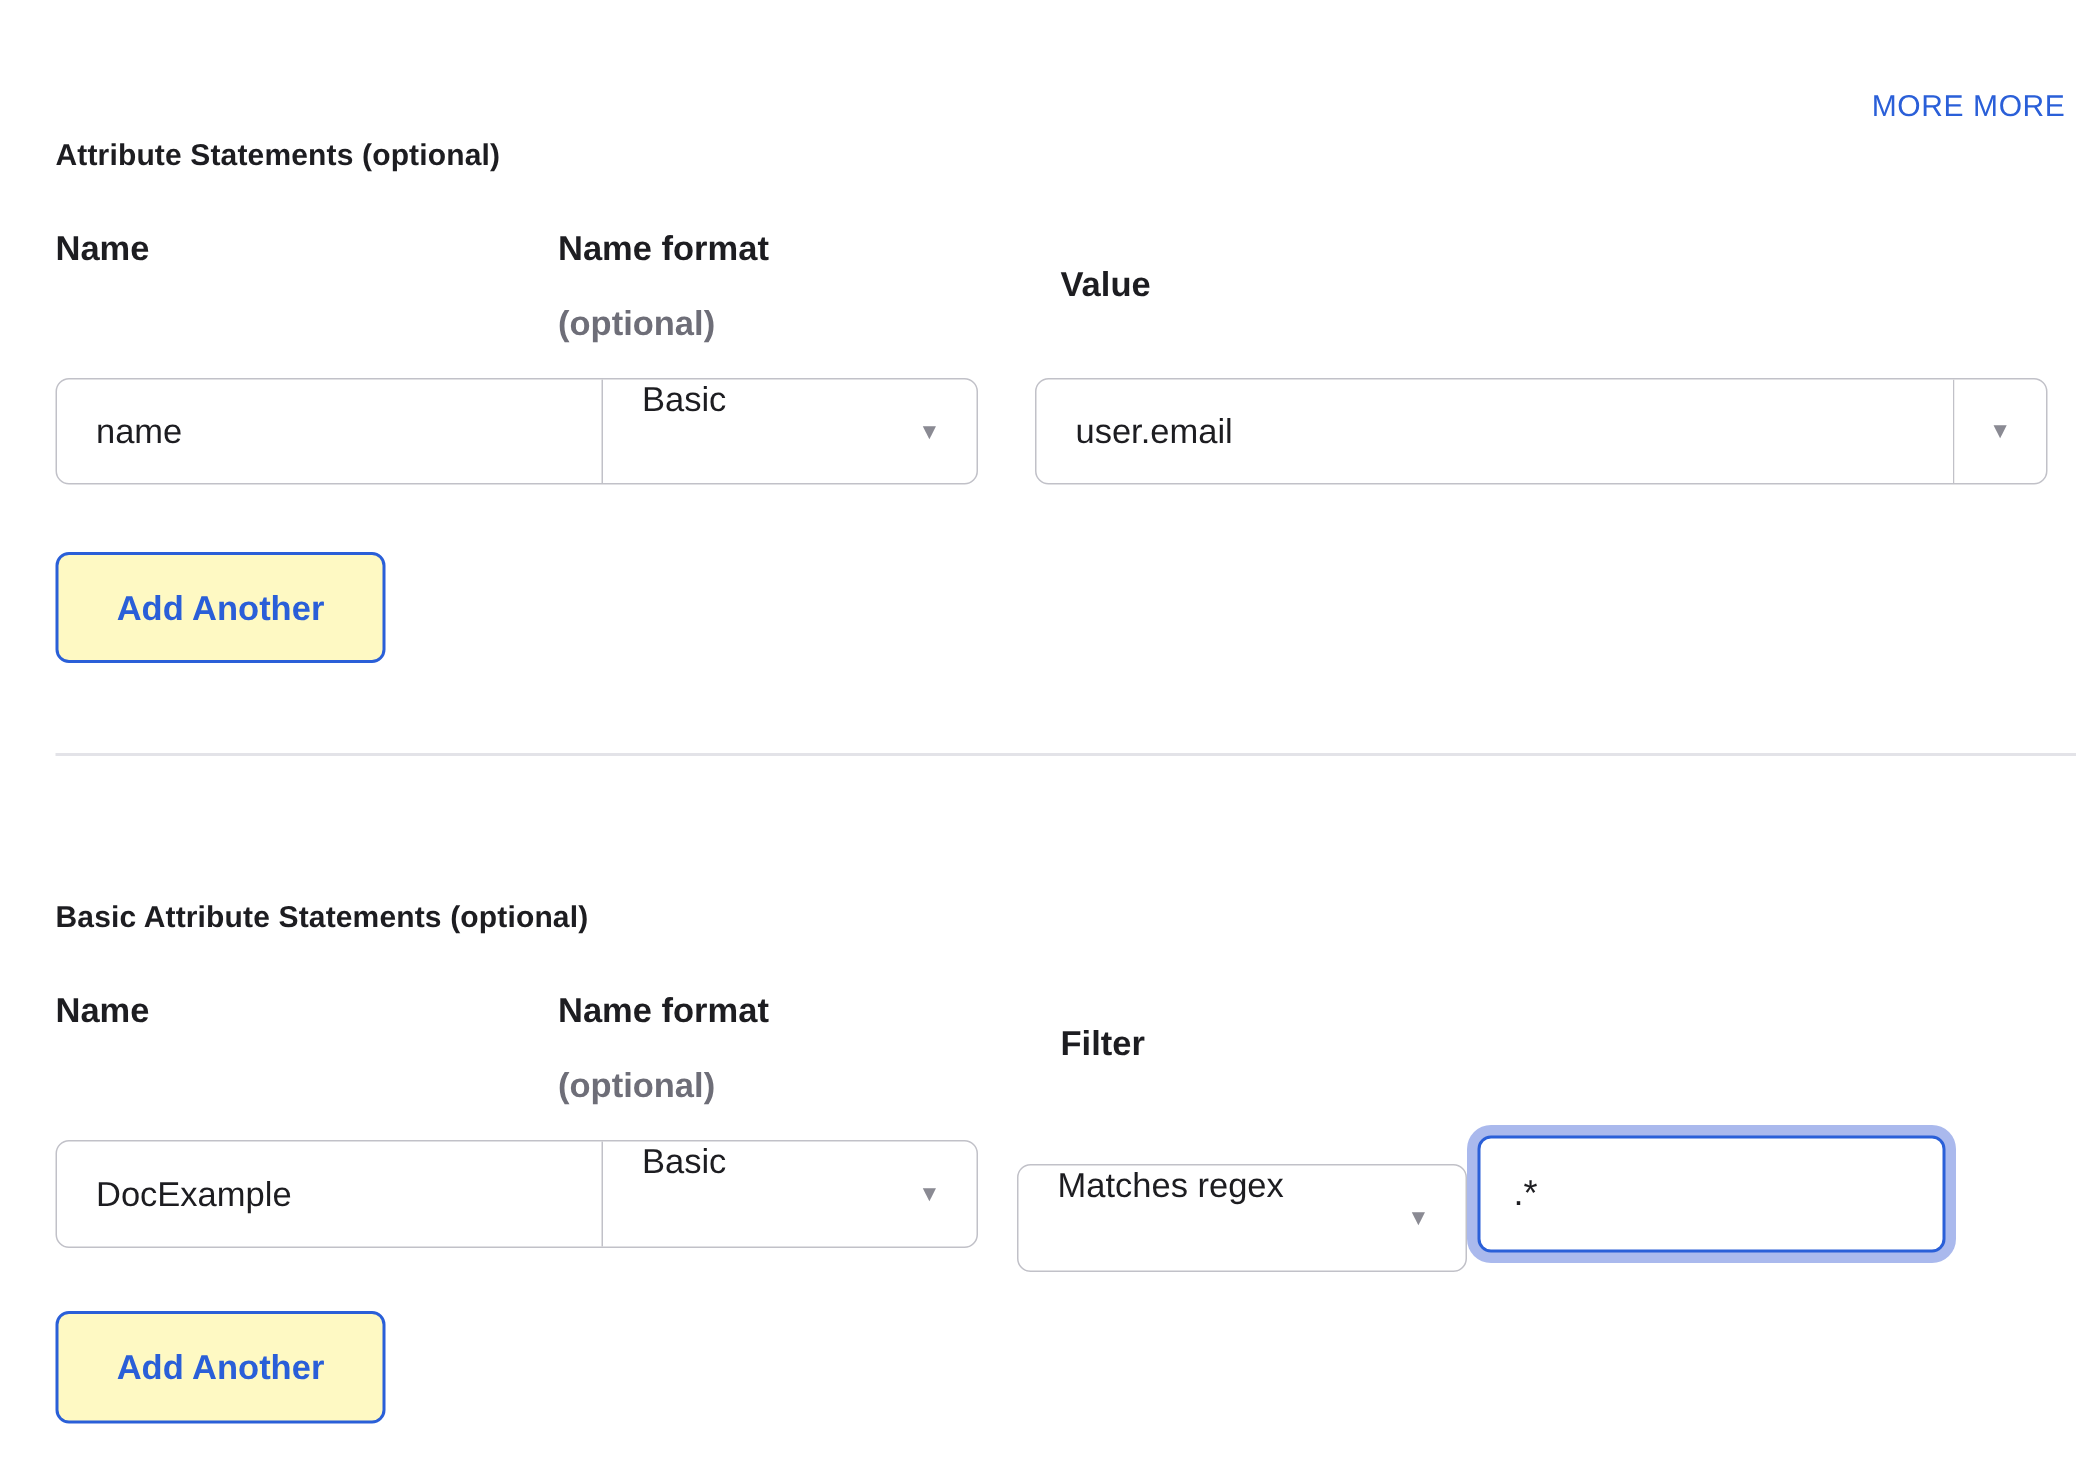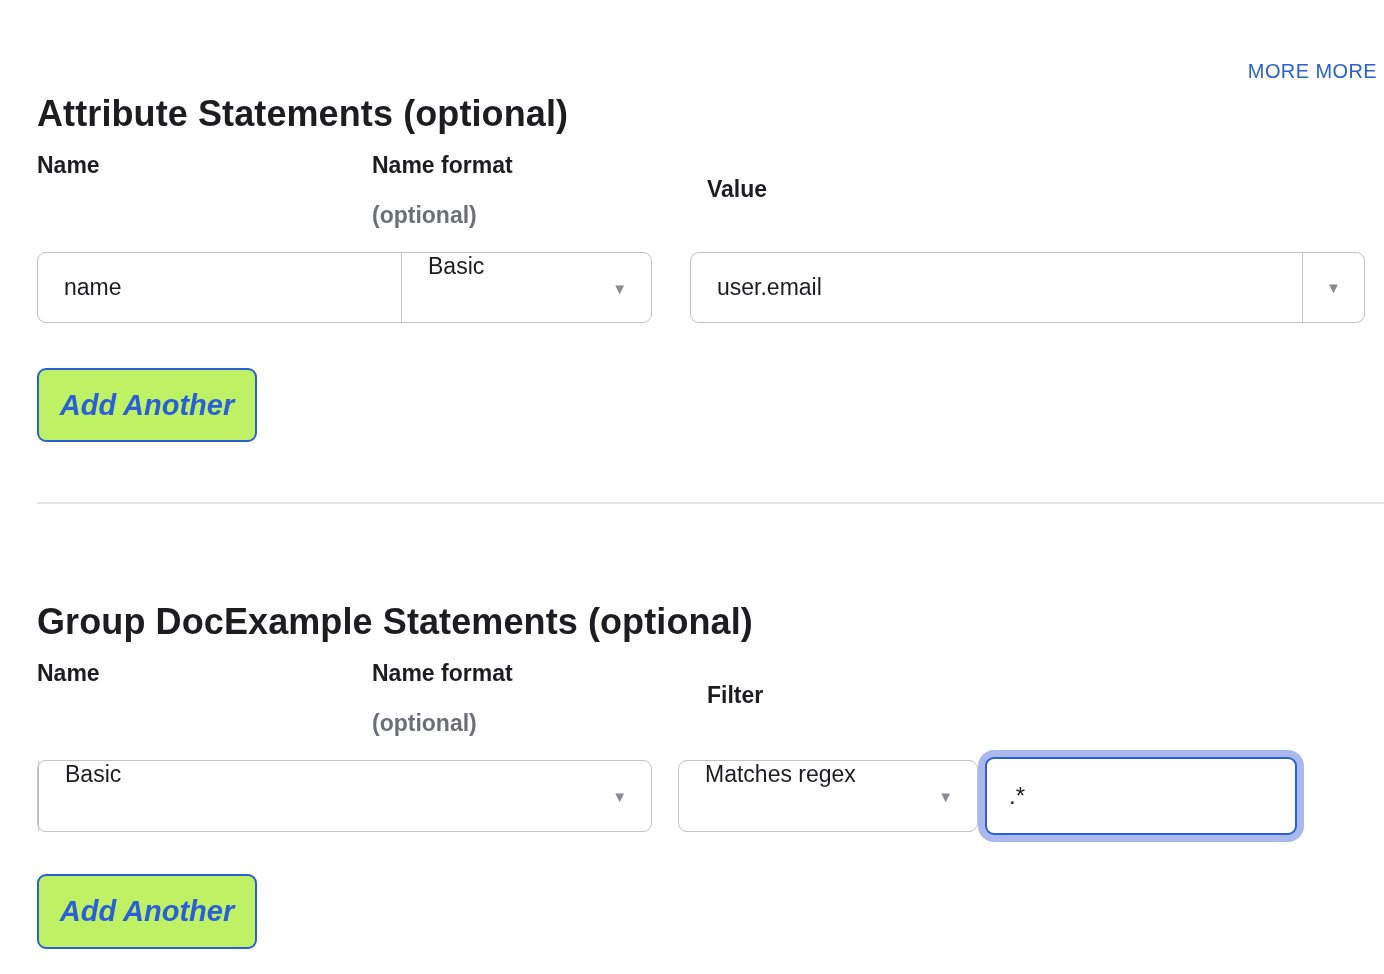--- a/index.html
+++ b/index.html
@@ -16,21 +16,21 @@
   .canvas{
     position:relative;
     width:1384px;height:974px;
     background:#ffffff;
     font-family:"Liberation Sans","DejaVu Sans",sans-serif;
     color:var(--text_dark);
     overflow:hidden;
   }
   .abs{position:absolute;}
   .section-title{
-    font-size:36px;font-weight:700;color:var(--text_dark);
+    font-size:20px;font-weight:700;color:var(--text_dark);
     letter-spacing:.1px;white-space:nowrap;margin-top:37px;
   }
   .learn-more{
     font-size:20px;font-weight:500;color:var(--accent_blue);
     letter-spacing:.4px;text-decoration:none;white-space:nowrap;cursor:pointer;
   }
   .col-label{
     font-size:23px;font-weight:700;color:var(--text_dark);white-space:nowrap;
   }
   .col-note{
@@ -53,35 +53,35 @@
     cursor:pointer;background:transparent;box-sizing:border-box;
   }
   .select-box .select-value{
     font-size:23px;color:var(--text_dark);padding-left:26px;white-space:nowrap;
   }
   .select-box .arrow{
     position:absolute;right:24px;top:50%;transform:translateY(-50%);
     font-size:15px;color:var(--arrow_gray);line-height:1;
   }
   .standalone-select{
-    border:1px solid var(--border_gray);border-radius:9px;background:var(--field_bg);
+    border:1px solid var(--border_gray);border-radius:9px;background:var(--field_bg);margin-top:16px;
   }
   .arrow-cell{
     position:relative;width:61px;flex:0 0 61px;
     border-left:1px solid var(--border_gray);
     display:flex;align-items:center;justify-content:center;cursor:pointer;
     background:transparent;border-top:none;border-bottom:none;border-right:none;
     border-top-right-radius:9px;border-bottom-right-radius:9px;
   }
   .arrow-cell .arrow{font-size:15px;color:var(--arrow_gray);line-height:1;}
   .add-btn{
-    box-sizing:border-box;background:#bef264;
+    box-sizing:border-box;background:#fef9c3;
     border:2px solid var(--accent_blue);border-radius:9px;
     color:var(--accent_blue);font-family:inherit;
-    font-size:29px;font-weight:700;cursor:pointer;white-space:nowrap;font-style:italic;
+    font-size:23px;font-weight:700;cursor:pointer;white-space:nowrap;
   }
   .hdivider{background:var(--divider);height:2px;border:none;margin:0;}
   .focused-input{
     box-sizing:border-box;
     border:2px solid var(--accent_blue);border-radius:9px;
     background:#ffffff;outline:none;
     box-shadow:0 0 0 7px var(--focus_ring);
     font-family:inherit;font-size:24px;color:var(--text_dark);
     padding:0 0 0 22px;
   }
@@ -142,31 +142,32 @@
     <input class="text-input s1-value-input" type="text" value="user.email" style="">
     <div class="arrow-cell">
       <span class="arrow">▼</span>
     </div>
   </div>
 
   <button class="abs add-btn s1-add">Add Another</button>
 
   <hr class="hdivider main-divider">
 
-  <h1 class="abs section-title s2-title">Group DocExample Statements (optional)</h1>
+  <h1 class="abs section-title s2-title">Basic Attribute Statements (optional)</h1>
 
   <div class="abs col-label s2-label-name">Name</div>
 
   <div class="abs col-label s2-label-format">Name format</div>
 
   <div class="abs col-note s2-label-format-note">(optional)</div>
 
   <div class="abs col-label s2-label-filter">Filter</div>
 
   <div class="abs joined-group s2-group1">
+    <input class="text-input s2-name-input" type="text" value="DocExample" style="">
     <div class="inner-divider"></div>
     <div class="select-box s2-format-select">
       <span class="select-value">Basic</span>
       <span class="arrow">▼</span>
     </div>
   </div>
 
   <div class="abs select-box standalone-select s2-filter-select">
     <span class="select-value">Matches regex</span>
     <span class="arrow">▼</span>

